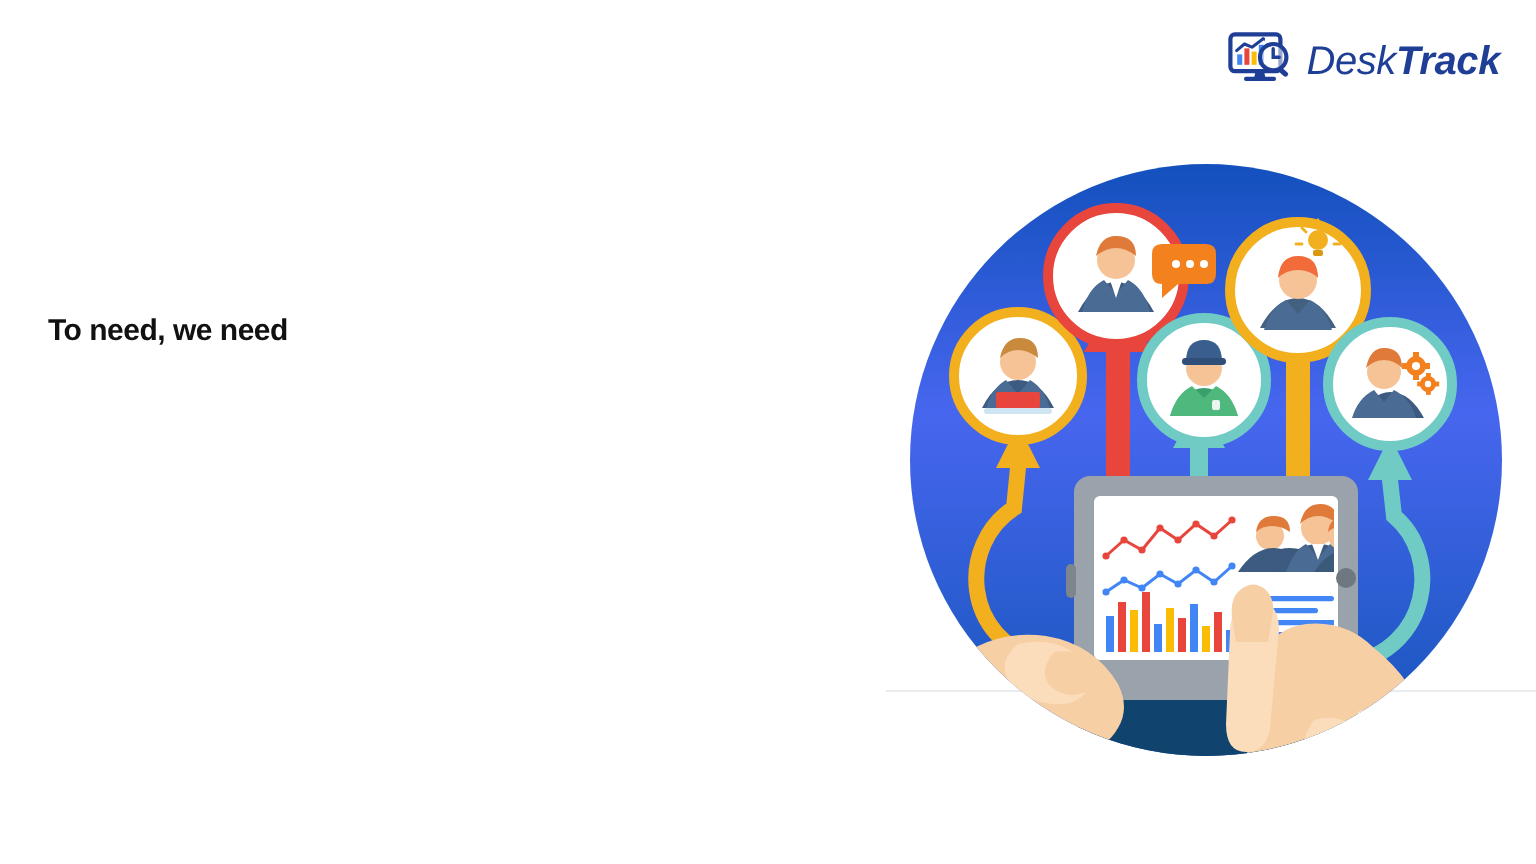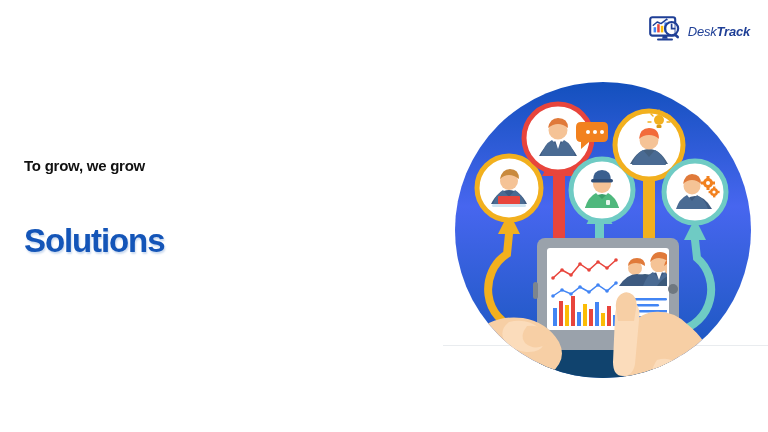--- a/index.html
+++ b/index.html
@@ -6,21 +6,21 @@
   body{
     width:768px;height:432px;background:#ffffff;overflow:hidden;
     font-family:"Liberation Sans","DejaVu Sans",sans-serif;
     position:relative;
   }
   .slide{position:absolute;inset:0;background:#fff;}
 
   
   .logo{position:absolute;top:16px;right:18px;display:flex;align-items:center;gap:5px;}
   .logo-mark{width:34px;height:30px;position:relative;flex:0 0 auto;}
-  .logo-text{font-size:13px;letter-spacing:-.2px;color:#1f3f96;font-style:italic;white-space:nowrap;}
+  .logo-text{font-size:20px;letter-spacing:-.2px;color:#1f3f96;font-style:italic;white-space:nowrap;}
   .logo-text .lt-a{font-weight:400;}
   .logo-text .lt-b{font-weight:800;}
 
   
   .copy{position:absolute;left:24px;top:158px;width:420px;}
   .eyebrow{
     font-size:15px;font-weight:700;color:#111111;letter-spacing:-.25px;
     margin:0 0 9px 0;line-height:1.1;
   }
   .headline{
@@ -54,24 +54,23 @@
         <path d="M22.6 8.4 v4.2 h3.0" fill="none" stroke="#1f3f96" stroke-width="1.7" stroke-linecap="round"></path>
         <rect x="26.4" y="17.2" width="5.6" height="2.6" rx="1.3" fill="#1f3f96" transform="rotate(42 26.4 17.2)"></rect>
       </svg>
     </div>
     <div class="logo-text">
       <span class="lt-a">Desk</span><span class="lt-b">Track</span>
     </div>
   </div>
 
   <div class="copy">
-    <p class="eyebrow">To grow, we grow</p>
+    <p class="eyebrow">To need, we need</p>
     <h1 class="headline">
       <br>
-      <span>Solutions</span>
     </h1>
   </div>
 
   <div class="ground-line"></div>
 
   <div class="art">
     <svg viewBox="0 0 325 296" xmlns="http://www.w3.org/2000/svg">
       <defs>
         <linearGradient id="circGrad" x1="0.5" y1="0" x2="0.5" y2="1">
           <stop offset="0%" stop-color="#1350bd"></stop>

